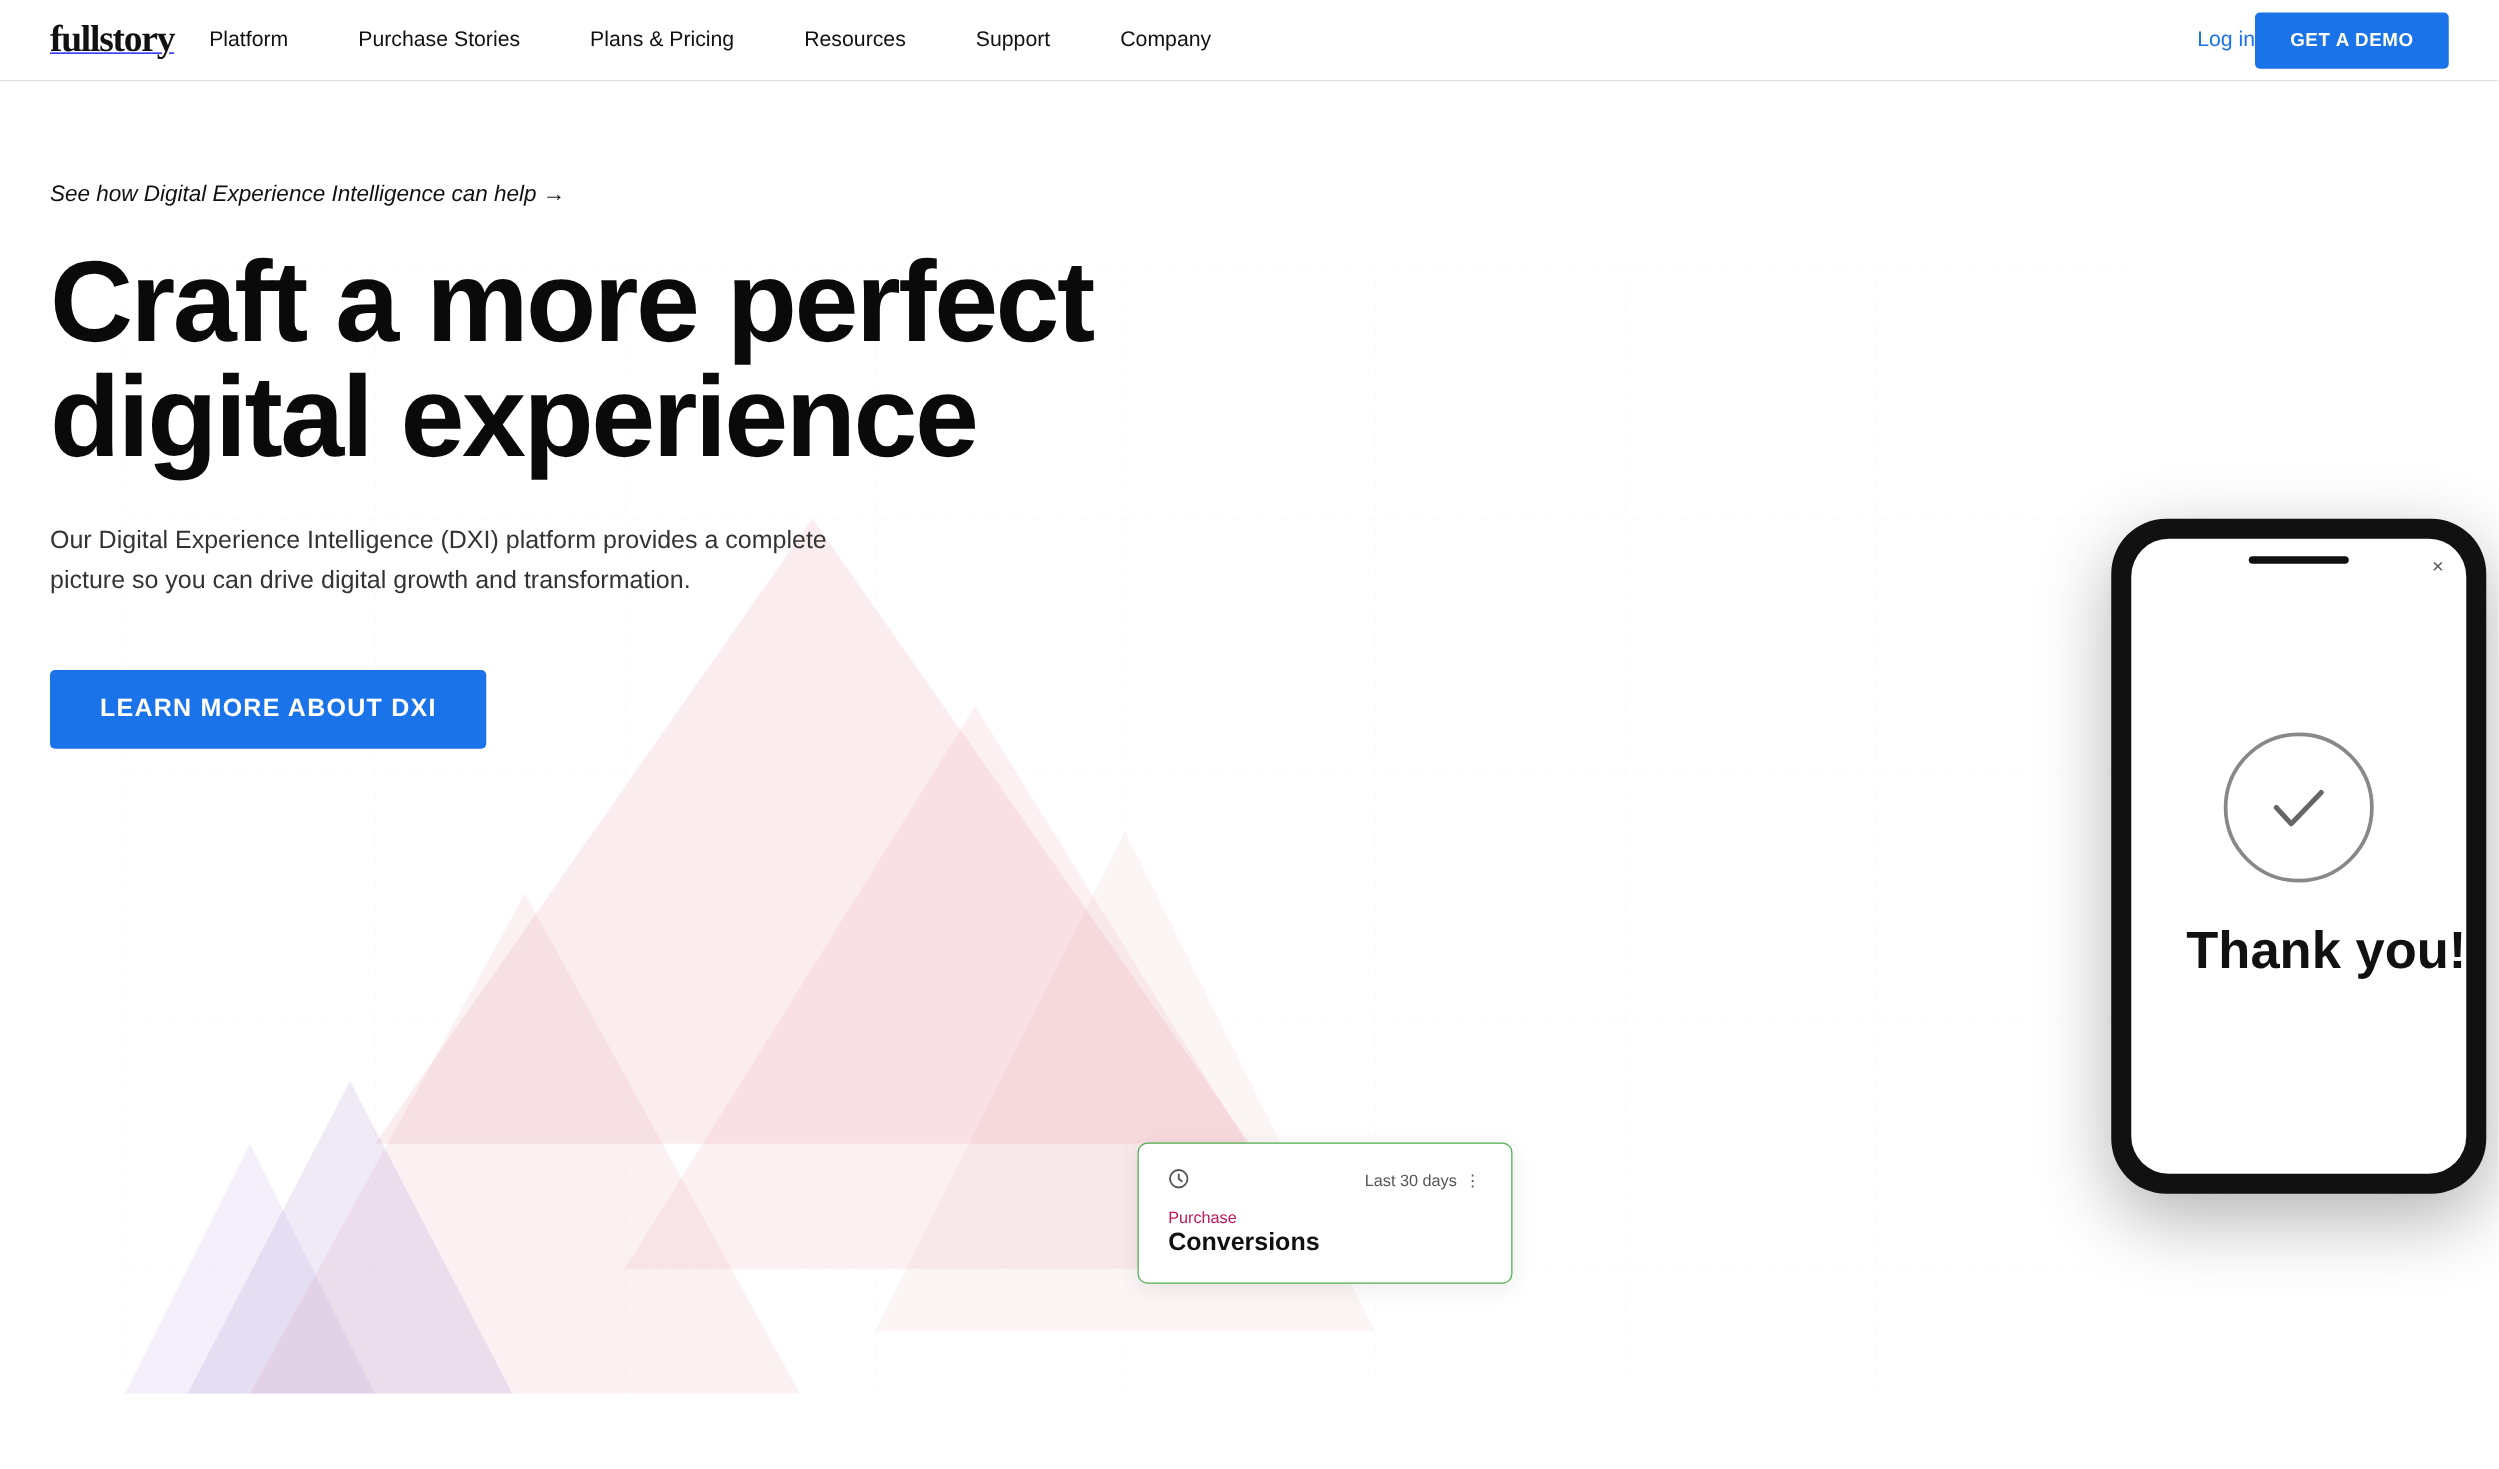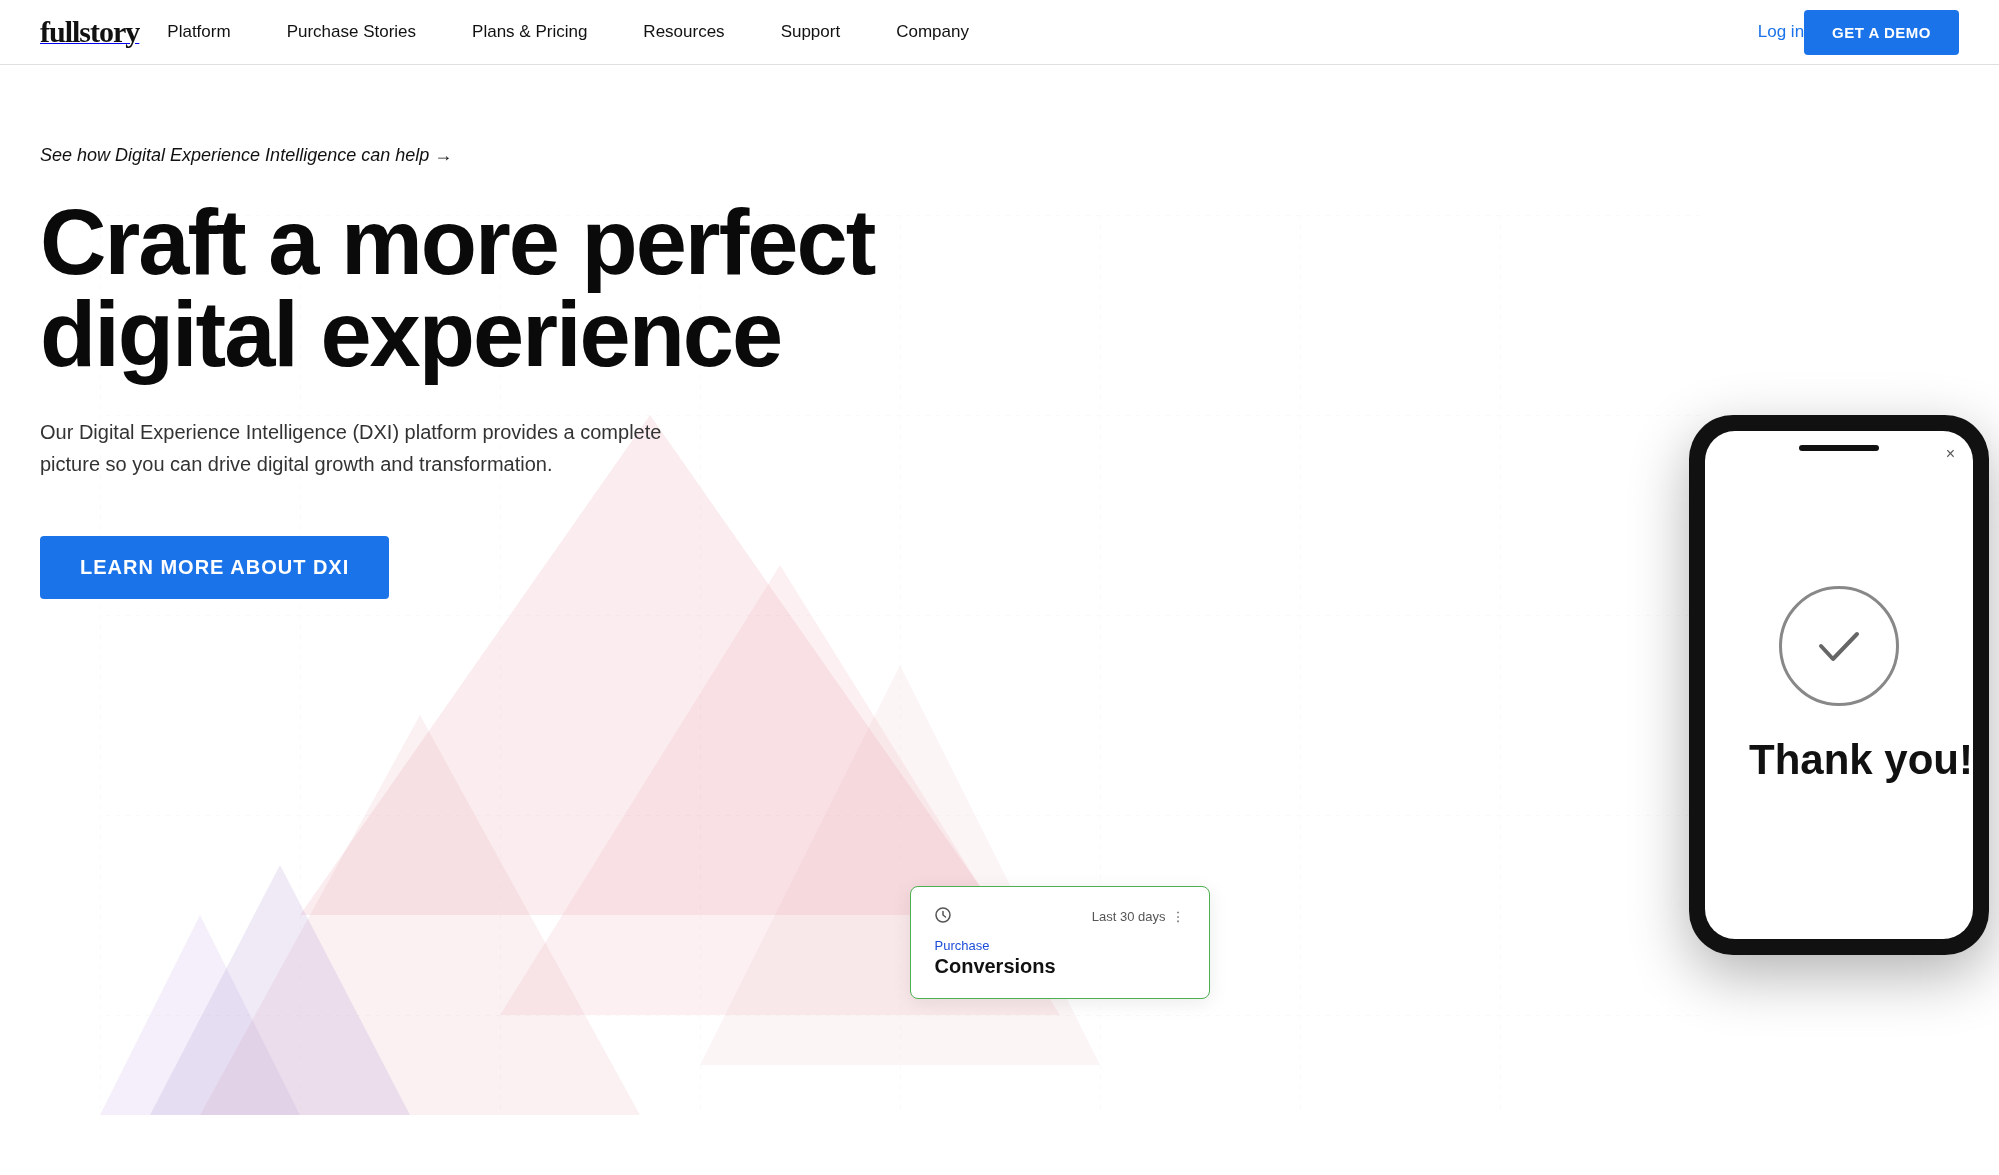--- a/index.html
+++ b/index.html
@@ -190,21 +190,21 @@
     .phone-thank-you {
       font-size: 42px;
       font-weight: 800;
       color: #111;
       margin-left: 44px;
     }
 
     
     .conversion-card {
       position: absolute;
-      bottom: 156px;
+      bottom: 128px;
       left: 50%;
       transform: translateX(-30%);
       background: #fff;
       border: 1.5px solid #4caf50;
       border-radius: 8px;
       padding: 20px 24px;
       width: 300px;
       box-shadow: 0 4px 20px rgba(0,0,0,0.08);
       z-index: 6;
     }
@@ -223,21 +223,21 @@
     }
     .card-header-right {
       font-size: 13px;
       color: #555;
       display: flex;
       align-items: center;
       gap: 6px;
     }
     .card-title {
       font-size: 13px;
-      color: #1d4ed8;
+      color: #be185d;
       margin-bottom: 2px;
     }
     .card-value {
       font-size: 20px;
       font-weight: 700;
       color: #111;
     }
 
     
     .triangles-bg {

